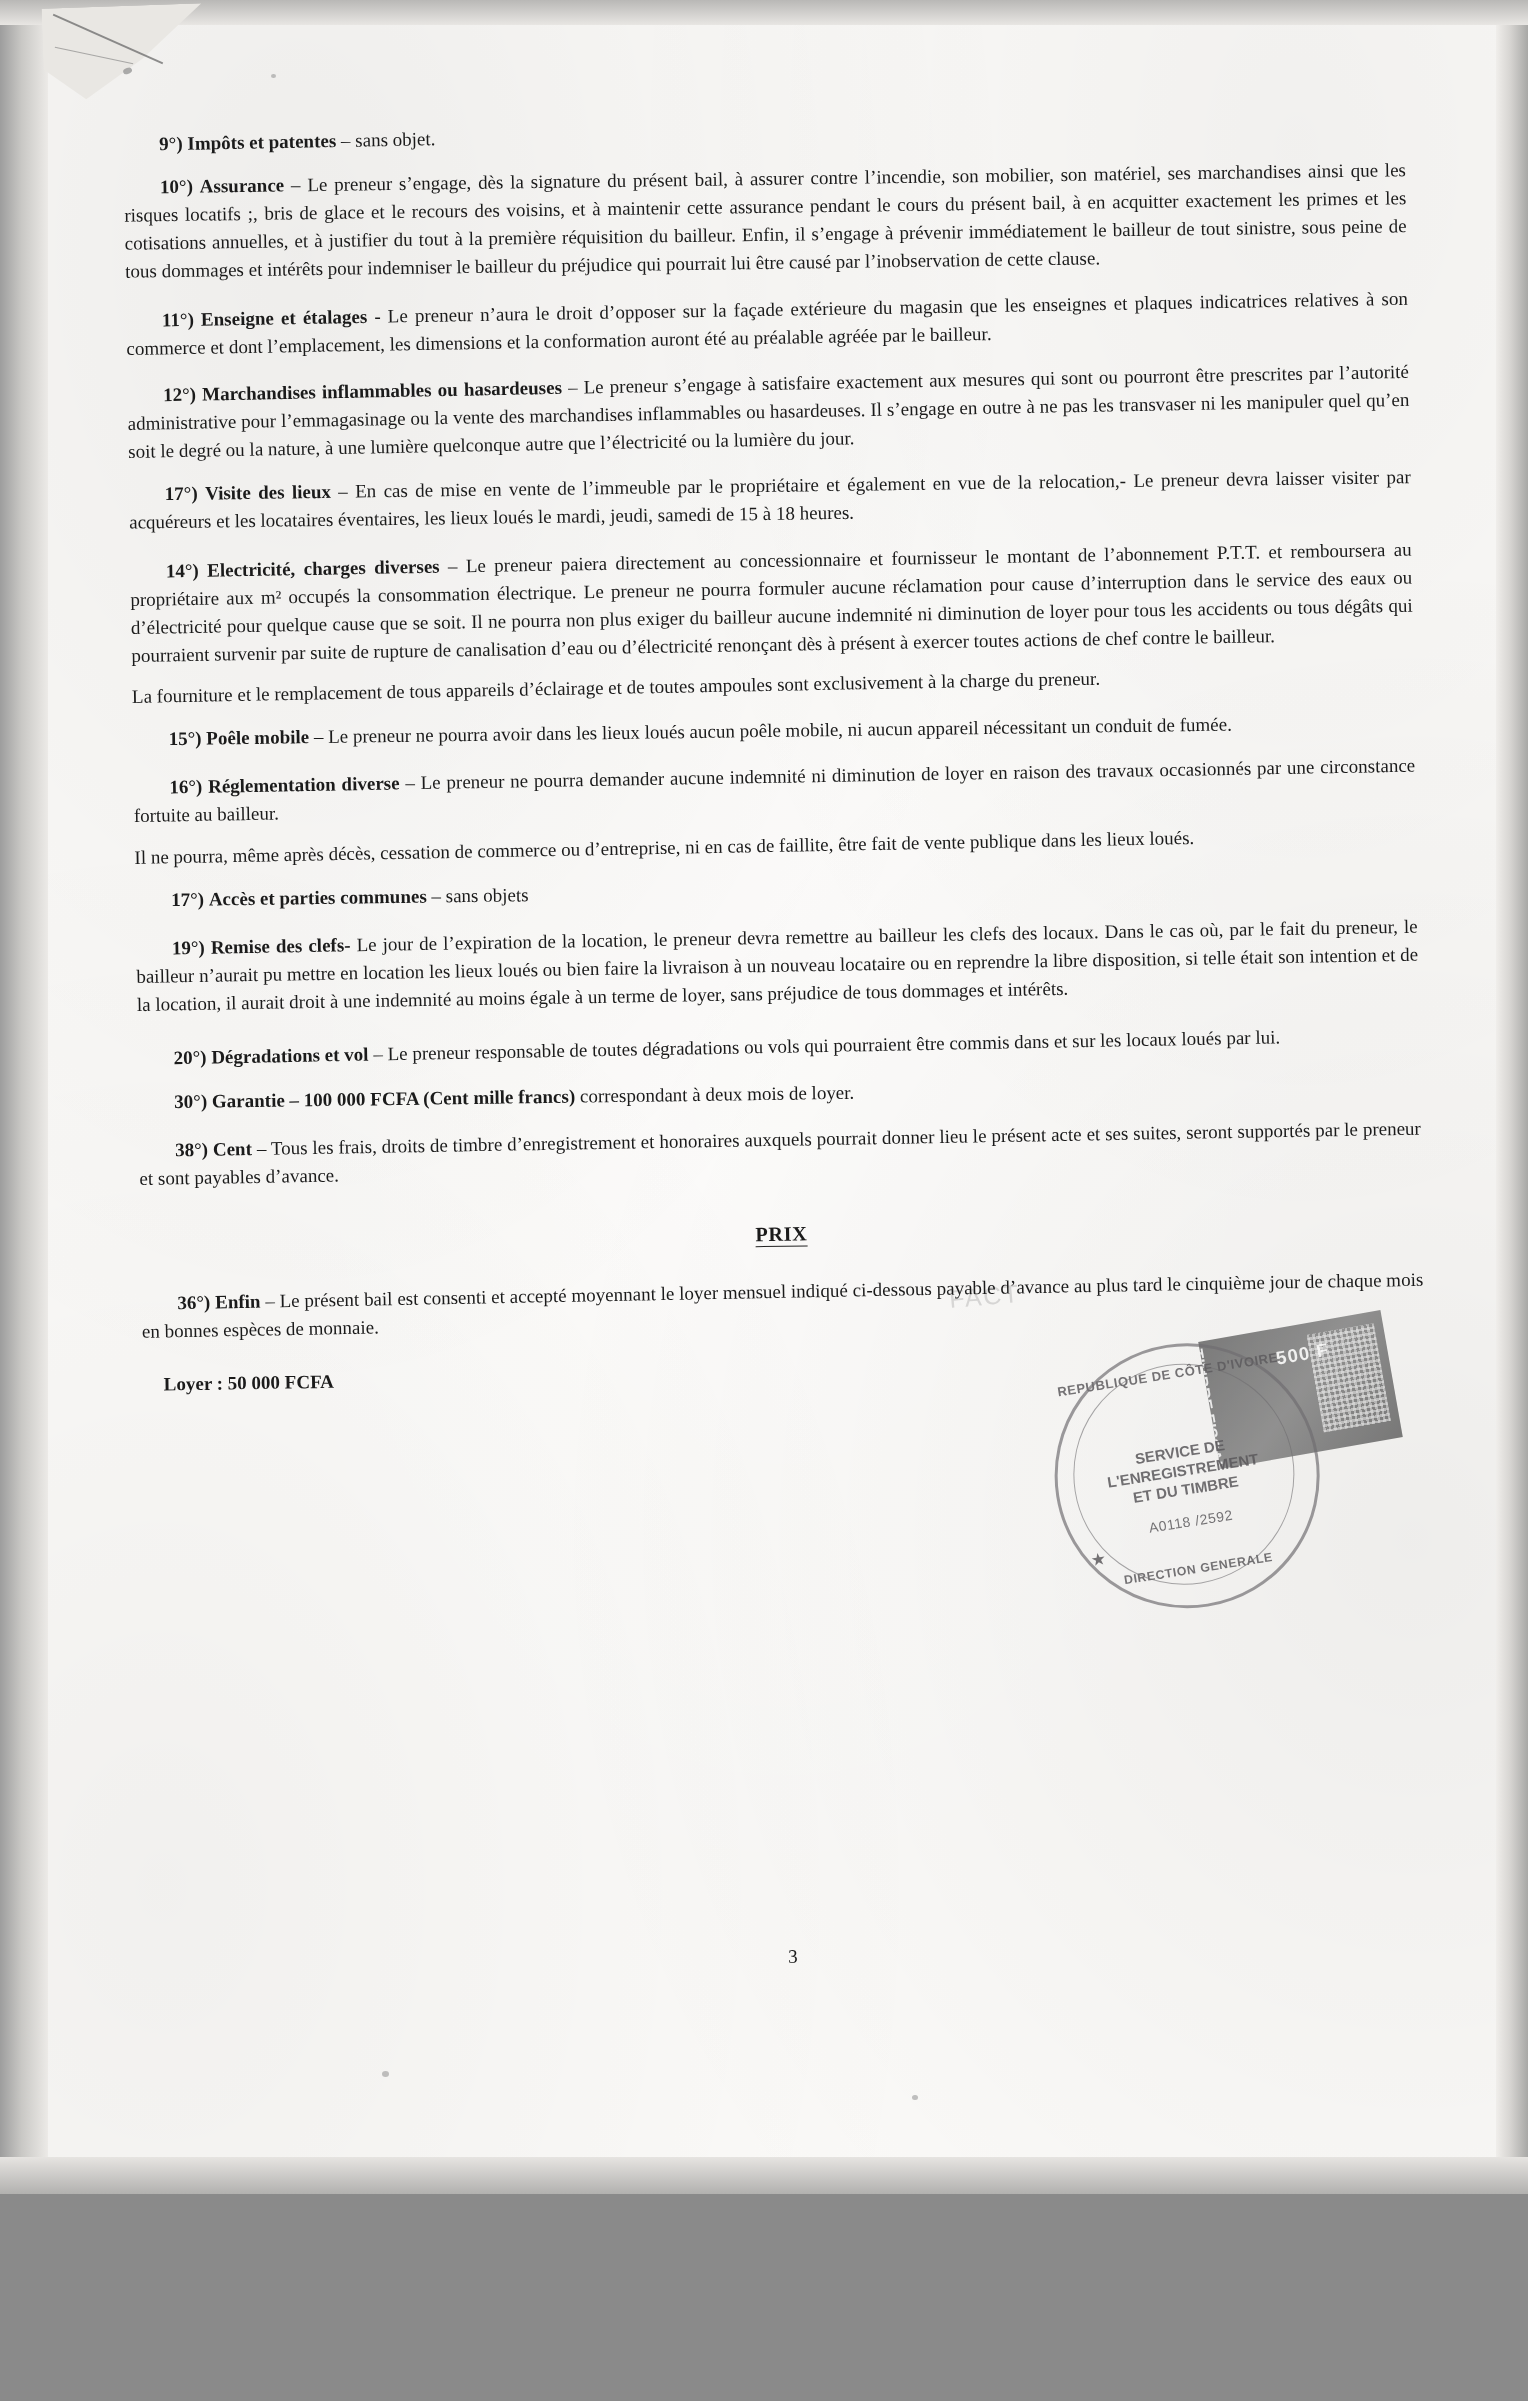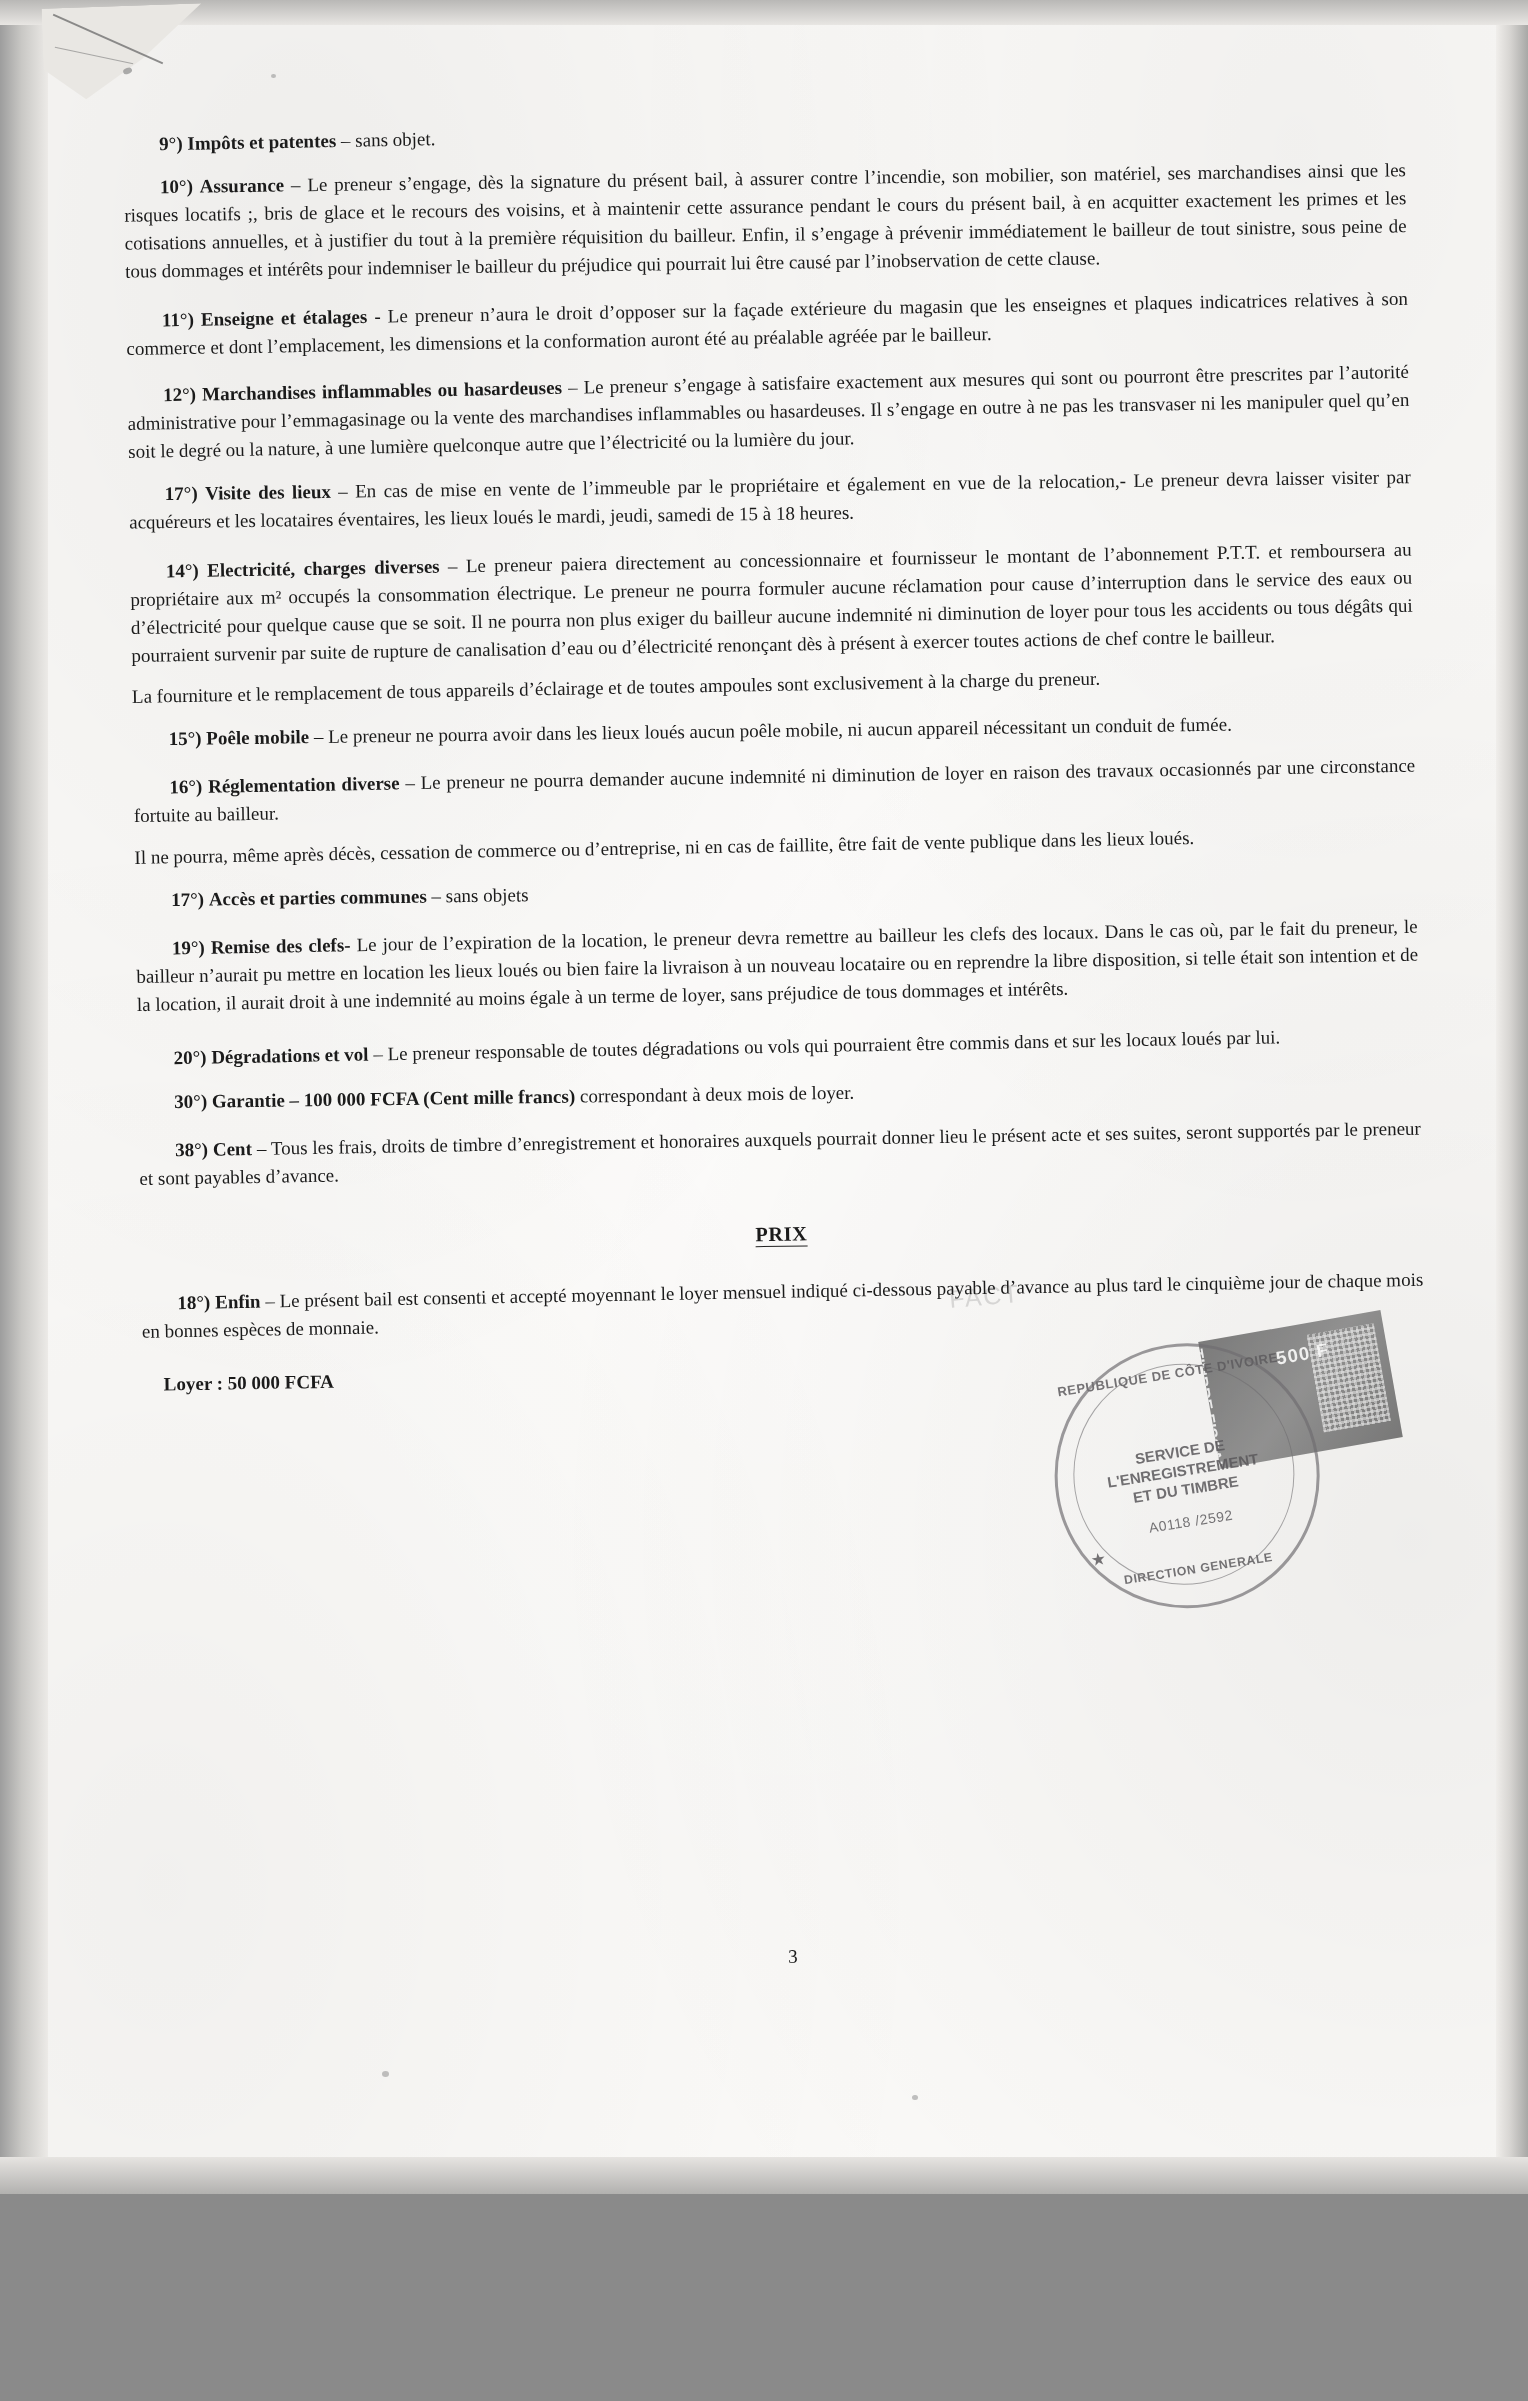--- a/index.html
+++ b/index.html
@@ -396,21 +396,21 @@
     <p class="para sk3">
       <span class="num">38°)</span>
       <span class="b">Cent</span><span> – Tous les frais, droits de timbre d’enregistrement et honoraires auxquels pourrait donner lieu le présent acte et ses suites, seront supportés par le preneur et sont payables d’avance.</span>
     </p>
 
     <p id="prix-heading">
       <span>PRIX</span>
     </p>
 
     <p class="para sk1">
-      <span class="num">18°)</span>
+      <span class="num">36°)</span>
       <span class="b">Enfin</span><span> – Le présent bail est consenti et accepté moyennant le loyer mensuel indiqué ci-dessous payable d’avance au plus tard le cinquième  jour de chaque mois en bonnes espèces de monnaie.</span>
     </p>
 
     <p id="loyer-line" class="para">Loyer : 50 000 FCFA</p>
 
     <div id="page-number">3</div>
   </div>
 
   <div id="fiscal-stamp">
     <div class="fs-label">TIMBRE FISCAL</div>

